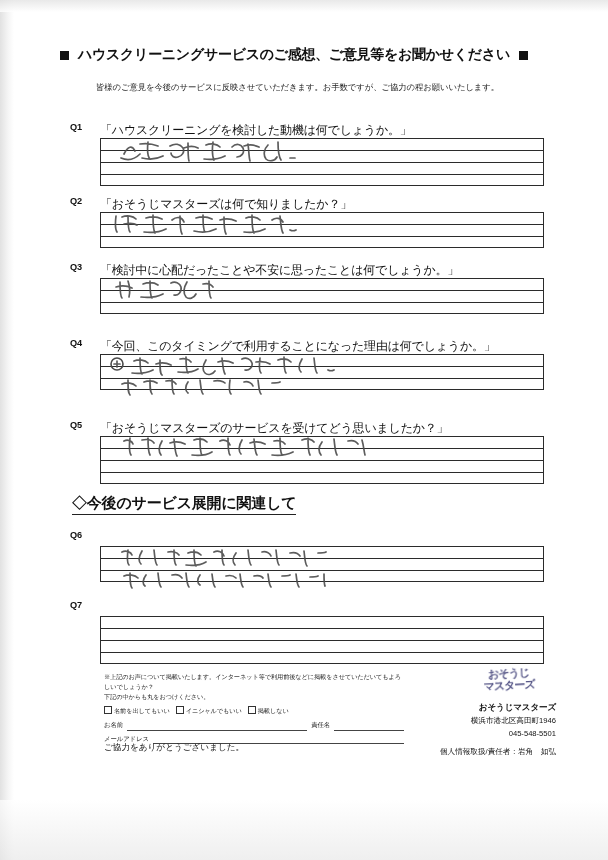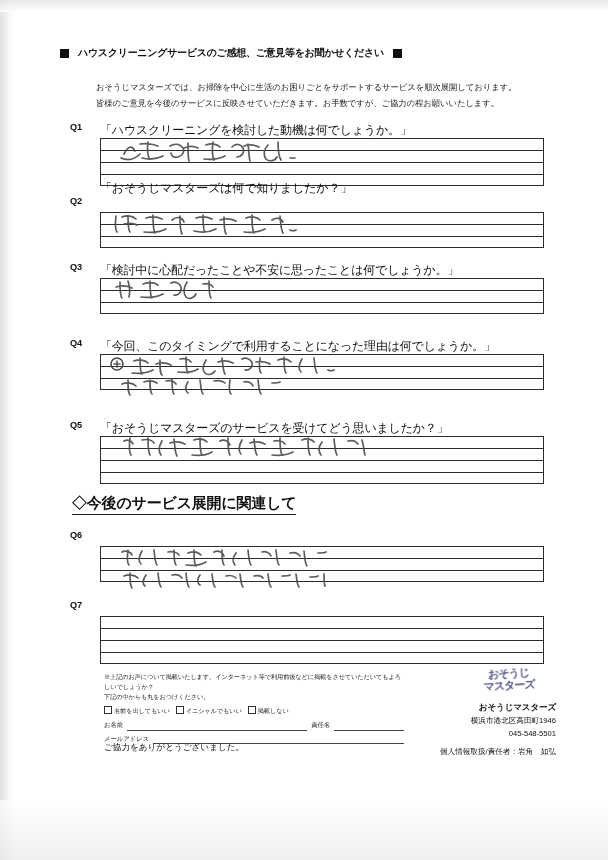--- a/index.html
+++ b/index.html
@@ -37,21 +37,21 @@
     opacity: .7;
   }
 
   .title-row {
     position: absolute;
     left: 60px; top: 46px;
     width: 500px;
     display: flex;
     align-items: center;
     gap: 9px;
-    font-size: 10px;
+    font-size: 14px;
     font-weight: bold;
     letter-spacing: -0.3px;
     color: #111;
   }
   .sq {
     width: 9px; height: 9px;
     background: #111;
     flex: none;
   }
   .title-text { white-space: nowrap; }
@@ -204,40 +204,39 @@
   <div class="scan-edge-top"></div>
   <div class="scan-edge-bottom"></div>
 
   <div class="title-row">
     <span class="sq"></span>
     <span class="title-text">ハウスクリーニングサービスのご感想、ご意見等をお聞かせください</span>
     <span class="sq"></span>
   </div>
 
   <div class="intro">
-    <div>おそうじマスターズでは、お掃除を中心に生活のお困りごとをサポートするサービスを順次展開しております。</div>
     <div>皆様のご意見を今後のサービスに反映させていただきます。お手数ですが、ご協力の程お願いいたします。</div>
   </div>
 
   <div class="q" style="left:70px; top:122px;">Q1</div>
   <div class="qtext" style="left:100px; top:122px;">「ハウスクリーニングを検討した動機は何でしょうか。」</div>
   <div class="lines" style="left:100px; top:138px; width:444px; height:48px;">
     <div class="ln" style="height:12px;"></div>
     <div class="ln" style="height:12px;"></div>
     <div class="ln" style="height:12px;"></div>
     <div class="ln" style="height:12px;"></div>
   </div>
   <div class="hw" style="left:118px; top:138px;">
     <svg width="200" height="26" viewBox="0 0 200 26">
       <path d="M6 16 c4 -8 8 -9 11 -3 M3 20 c7 3 14 1 19 -4 M22 6 c6 -1 13 0 18 2 M30 4 c-1 9 -1 14 2 17 M24 20 c8 2 15 1 21 -2 M52 8 c5 -3 10 -2 13 2 c2 4 -1 8 -5 9 c-4 1 -7 -1 -7 -4 M70 5 c0 10 0 15 1 18 M66 10 c5 -2 10 -2 14 0 M88 7 c5 -2 11 -1 14 2 M95 4 c-1 8 -1 14 1 18 M86 21 c8 1 15 0 21 -3 M114 9 c4 -4 9 -3 11 1 c2 5 -2 9 -6 9 M130 6 c1 8 1 14 2 17 M126 8 c6 -2 11 -1 15 1 M150 7 c-4 4 -5 10 -2 14 c3 3 9 2 11 -2 M160 4 c0 9 1 15 3 18 M172 20 c2 0 4 0 5 0"></path>
     </svg>
   </div>
 
   <div class="q" style="left:70px; top:196px;">Q2</div>
-  <div class="qtext" style="left:100px; top:180px;">「おそうじマスターズは何で知りましたか？」</div>
+  <div class="qtext" style="left:100px; top:196px;">「おそうじマスターズは何で知りましたか？」</div>
   <div class="lines" style="left:100px; top:212px; width:444px; height:36px;">
     <div class="ln" style="height:12px;"></div>
     <div class="ln" style="height:12px;"></div>
     <div class="ln" style="height:12px;"></div>
   </div>
   <div class="hw" style="left:112px; top:212px;">
     <svg width="190" height="24" viewBox="0 0 190 24">
       <path d="M4 4 c-1 8 -1 13 1 16 M10 5 c5 -2 11 -1 14 2 M12 12 c5 -1 10 -1 13 1 M16 4 c0 9 0 14 2 16 M34 6 c6 -2 12 -1 16 1 M41 3 c0 9 0 15 2 18 M32 20 c8 1 16 0 22 -3 M60 8 c5 -4 10 -3 12 2 M68 4 c0 10 0 15 2 18 M84 6 c6 -2 12 -1 16 1 M91 3 c0 9 0 15 2 17 M82 19 c8 2 16 1 22 -2 M112 5 c0 9 0 14 2 17 M108 8 c6 -2 12 -1 16 1 M134 6 c5 -2 11 -1 14 2 M140 3 c0 9 0 15 2 18 M132 20 c8 1 15 0 21 -3 M160 8 c4 -3 9 -2 11 2 M168 4 c1 9 1 14 3 17 M178 18 c2 1 4 1 6 0"></path>
     </svg>
   </div>

